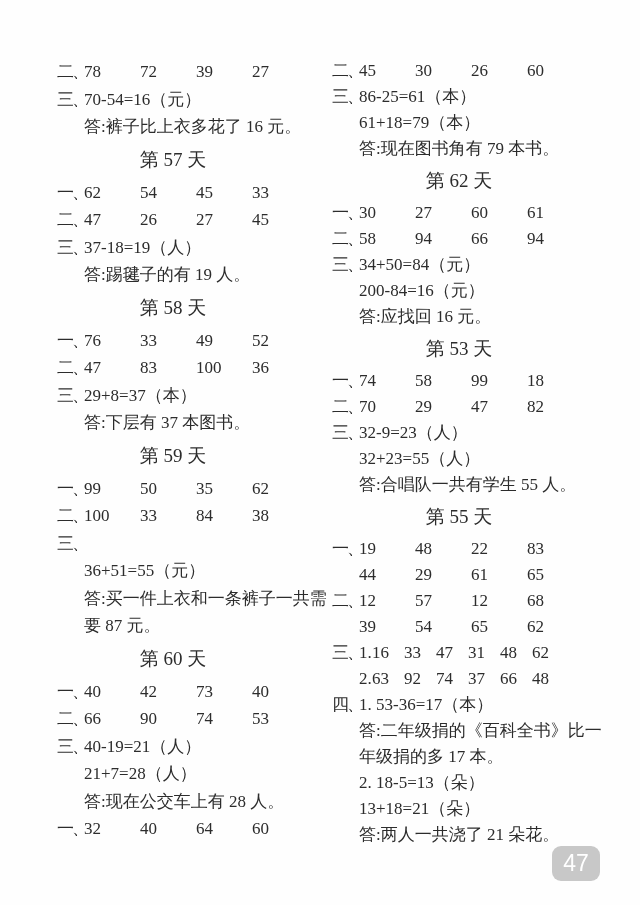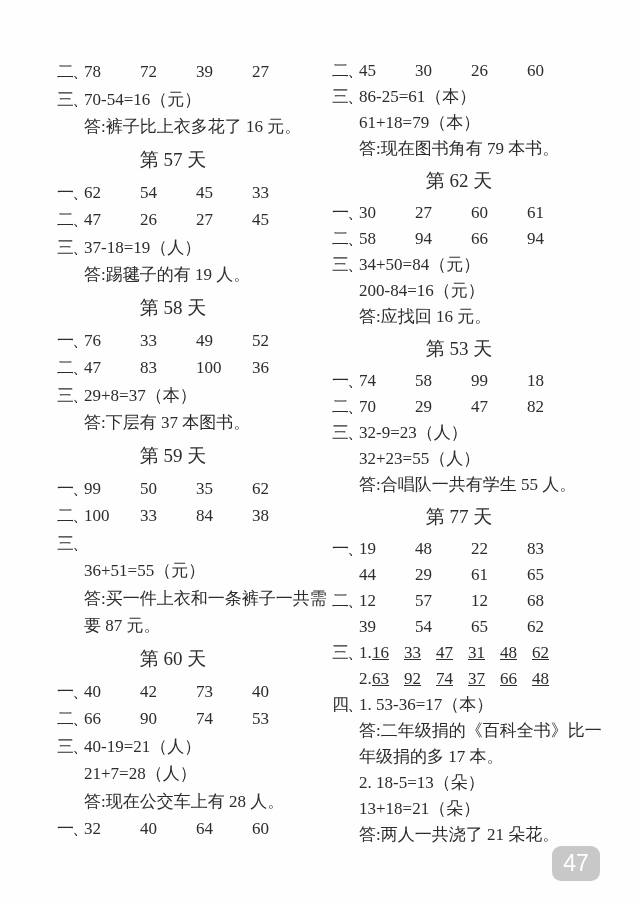--- a/index.html
+++ b/index.html
@@ -49,21 +49,20 @@
   }
   .nums6 .pfx {
     display: inline-block;
     width: 13px;
     flex: none;
   }
   .nums6 .val {
     display: inline-block;
     width: 32px;
     flex: none;
-    text-decoration: underline;
   }
   .txt { display: inline-block; }
 
   .day-head {
     font-size: 19px;
     line-height: 28px;
     height: 28px;
     margin: 5px 0;
     text-align: center;
     white-space: pre;
@@ -129,21 +128,21 @@
       <div class="line nums"><span class="lbl">二、</span><span class="val">58</span><span class="val">94</span><span class="val">66</span><span class="val">94</span></div>
       <div class="line eq"><span class="lbl">三、</span><span class="txt">34+50=84（元）</span></div>
       <div class="line eq"><span class="lbl"></span><span class="txt">200-84=16（元）</span></div>
       <div class="line ans"><span class="lbl"></span><span class="txt">答:应找回 16 元。</span></div>
       <div class="day-head">第 53 天</div>
       <div class="line nums"><span class="lbl">一、</span><span class="val">74</span><span class="val">58</span><span class="val">99</span><span class="val">18</span></div>
       <div class="line nums"><span class="lbl">二、</span><span class="val">70</span><span class="val">29</span><span class="val">47</span><span class="val">82</span></div>
       <div class="line eq"><span class="lbl">三、</span><span class="txt">32-9=23（人）</span></div>
       <div class="line eq"><span class="lbl"></span><span class="txt">32+23=55（人）</span></div>
       <div class="line ans"><span class="lbl"></span><span class="txt">答:合唱队一共有学生 55 人。</span></div>
-      <div class="day-head">第 77 天</div>
+      <div class="day-head">第 55 天</div>
       <div class="line nums"><span class="lbl">一、</span><span class="val">19</span><span class="val">48</span><span class="val">22</span><span class="val">83</span></div>
       <div class="line nums"><span class="lbl"></span><span class="val">44</span><span class="val">29</span><span class="val">61</span><span class="val">65</span></div>
       <div class="line nums"><span class="lbl">二、</span><span class="val">12</span><span class="val">57</span><span class="val">12</span><span class="val">68</span></div>
       <div class="line nums"><span class="lbl"></span><span class="val">39</span><span class="val">54</span><span class="val">65</span><span class="val">62</span></div>
       <div class="line nums6"><span class="lbl">三、</span><span class="pfx">1.</span><span class="val">16</span><span class="val">33</span><span class="val">47</span><span class="val">31</span><span class="val">48</span><span class="val">62</span></div>
       <div class="line nums6"><span class="lbl"></span><span class="pfx">2.</span><span class="val">63</span><span class="val">92</span><span class="val">74</span><span class="val">37</span><span class="val">66</span><span class="val">48</span></div>
       <div class="line eq"><span class="lbl">四、</span><span class="txt">1. 53-36=17（本）</span></div>
       <div class="line ans"><span class="lbl"></span><span class="txt">答:二年级捐的《百科全书》比一</span></div>
       <div class="line ans"><span class="lbl"></span><span class="txt">年级捐的多 17 本。</span></div>
       <div class="line eq"><span class="lbl"></span><span class="txt">2. 18-5=13（朵）</span></div>

